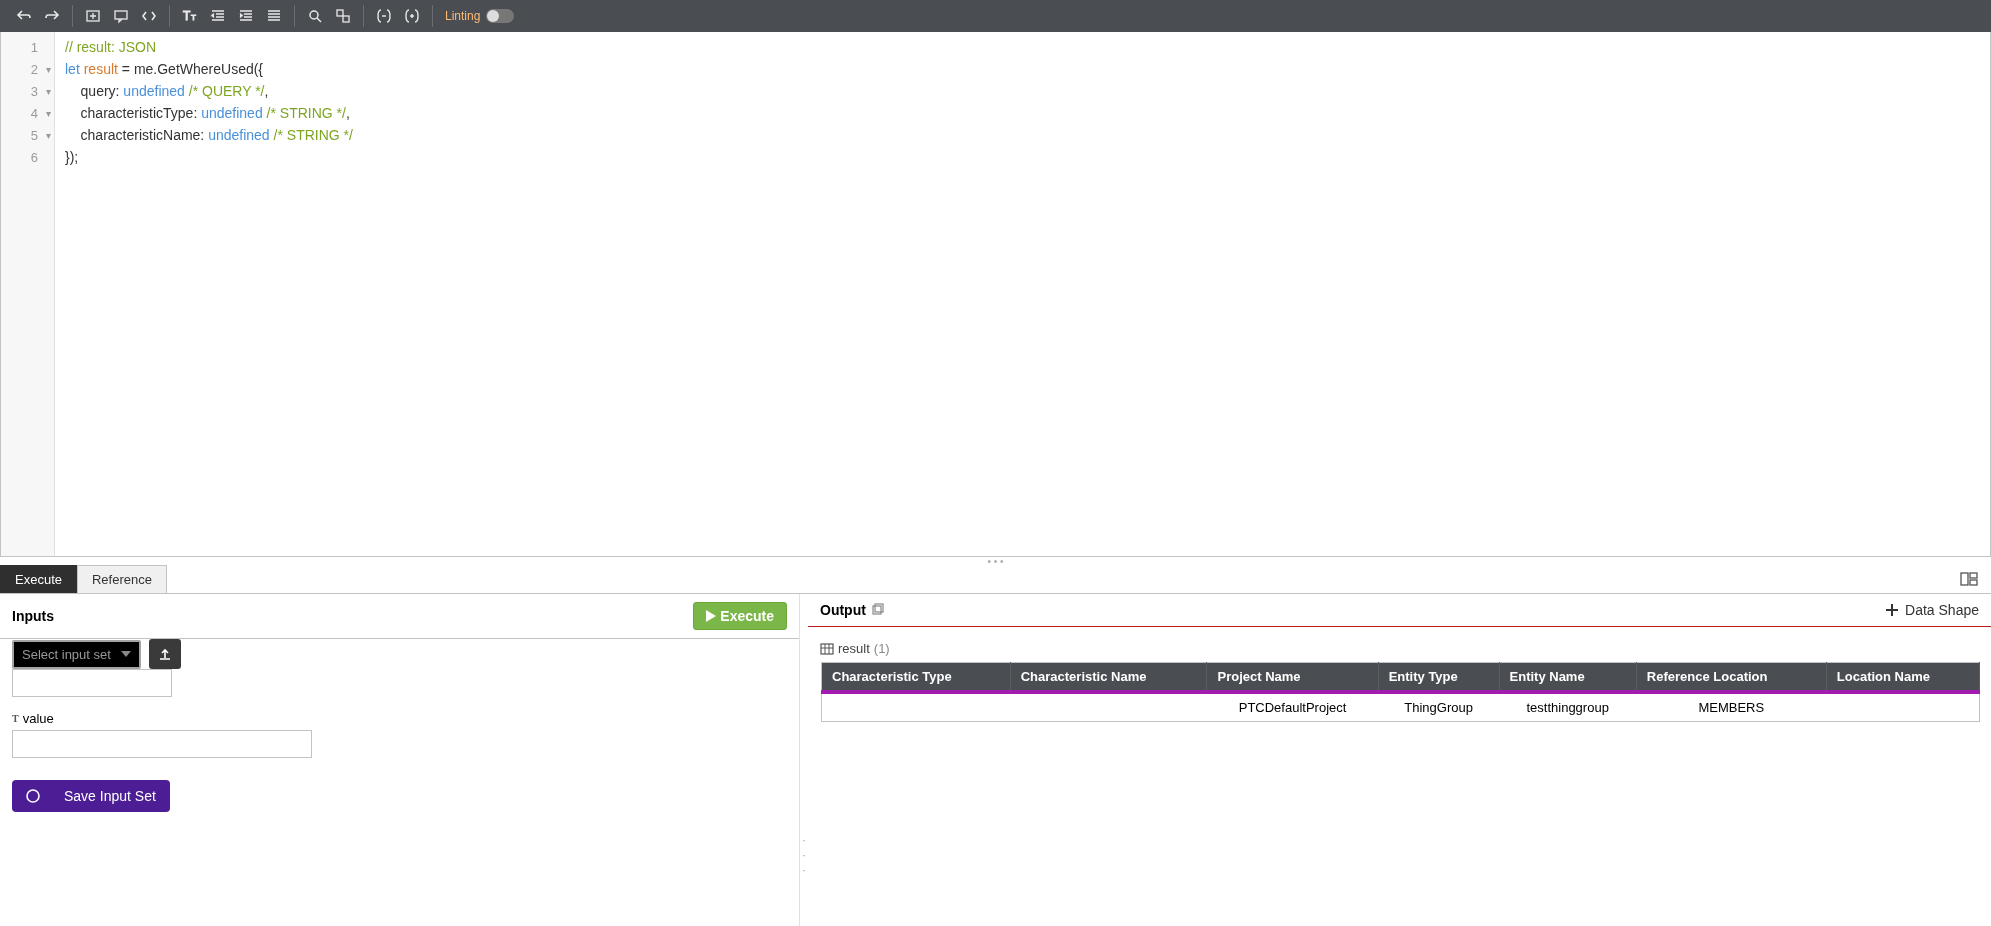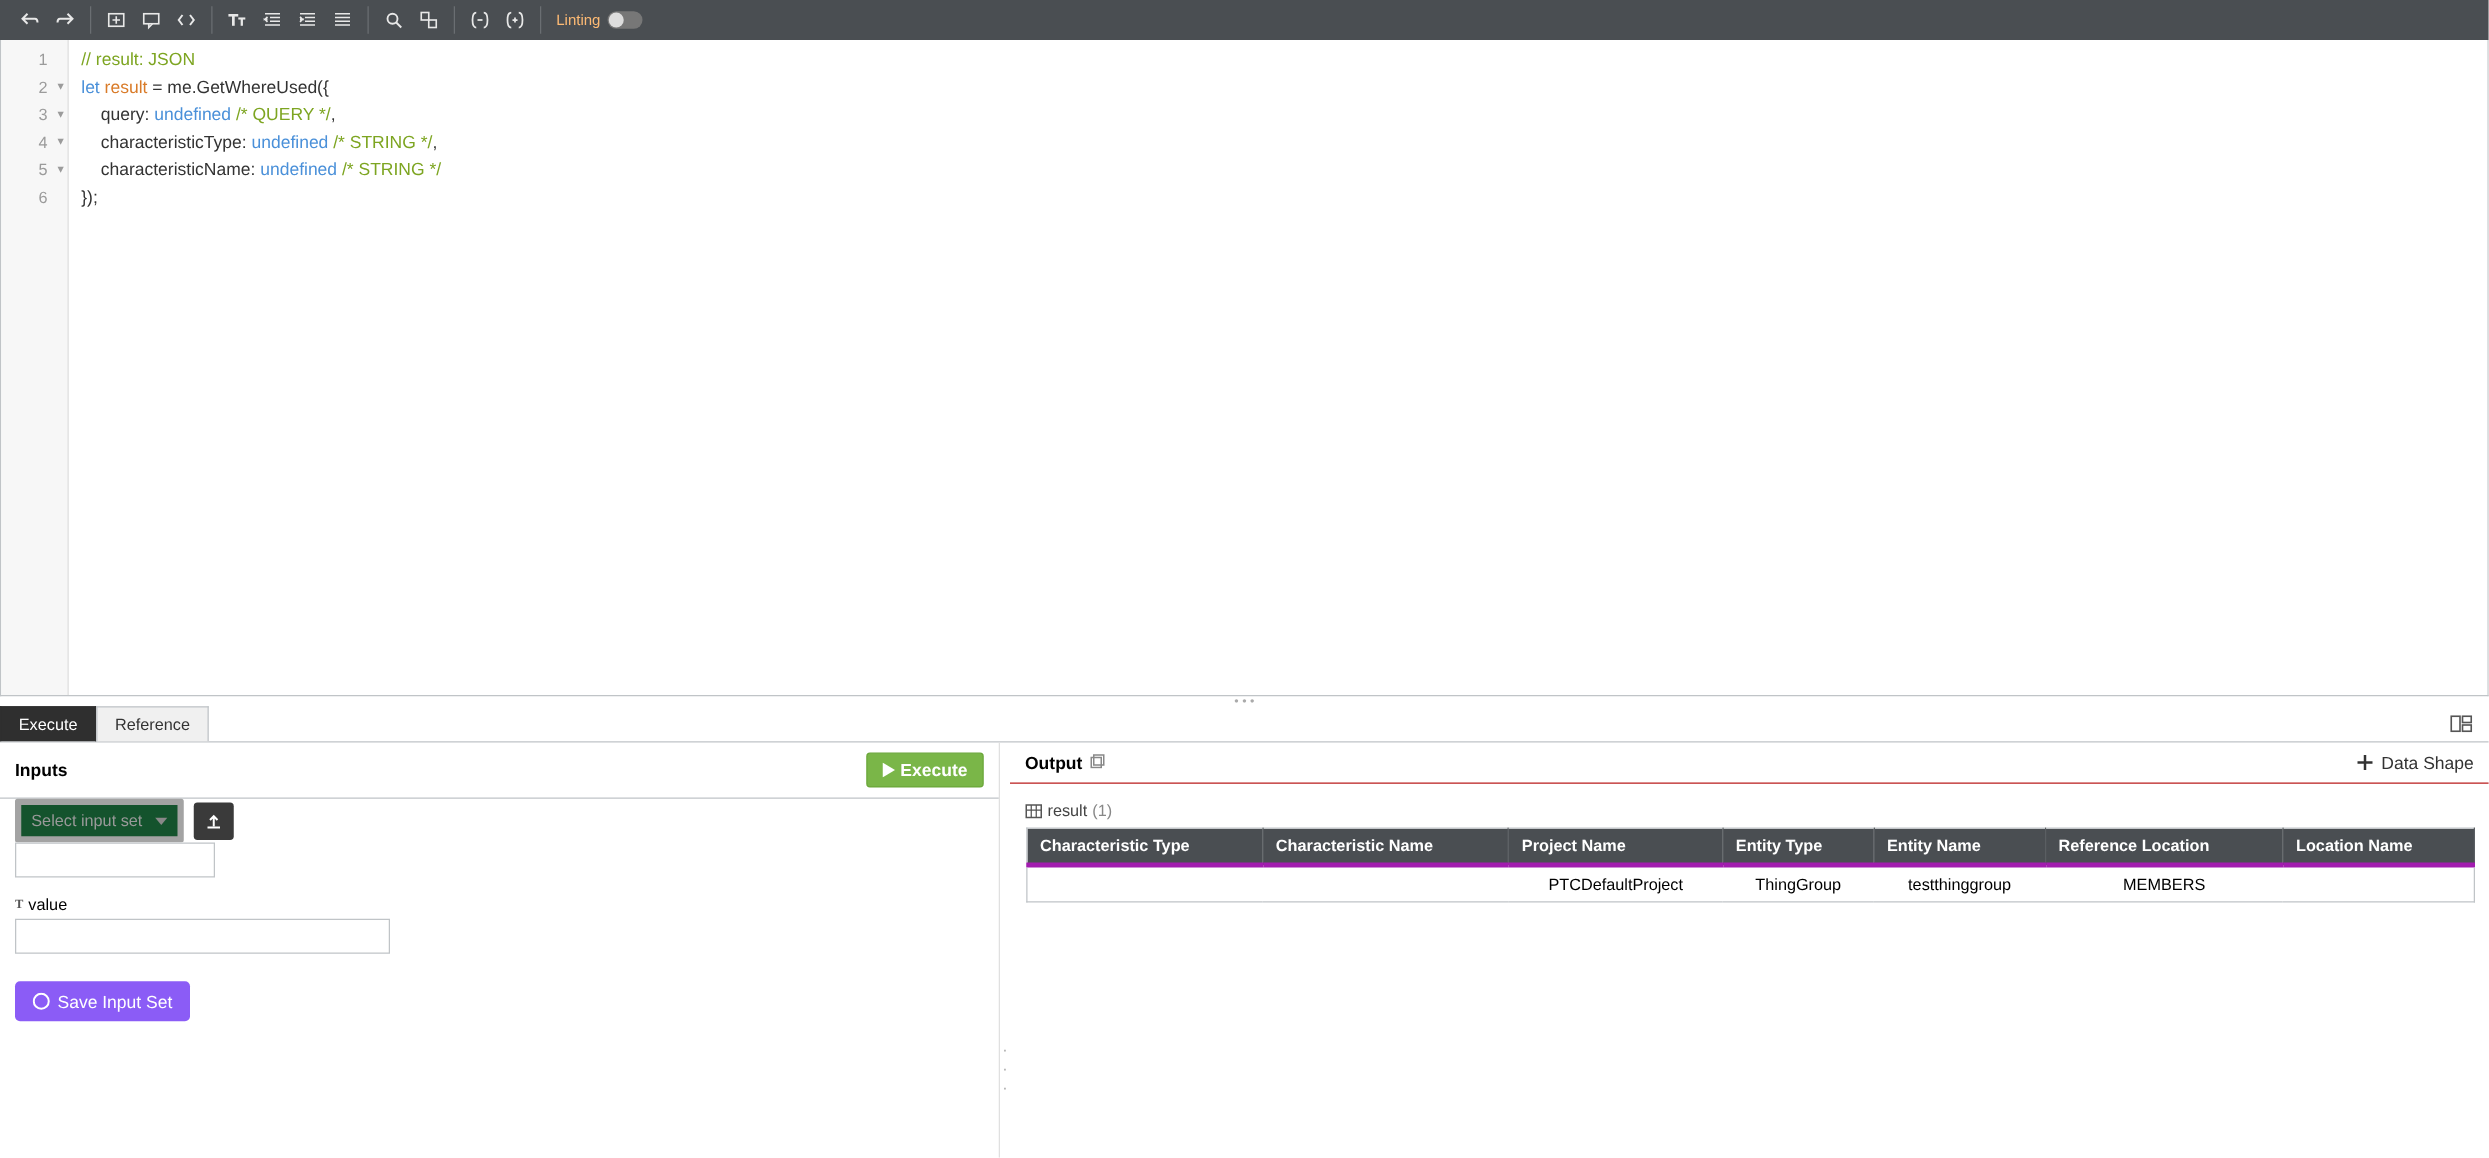--- a/index.html
+++ b/index.html
@@ -227,22 +227,22 @@
   font-size: 9px;
   color: #888;
 }
 .input-set-row {
   display: flex;
   align-items: center;
   gap: 8px;
   padding: 0 12px;
 }
 .select-input-set {
-  border: 5px solid #a3a3a3;
-  background: #14532d;
+  border: 2px solid #a3a3a3;
+  background: #000000;
   color: #999;
   padding: 5px 8px;
   font-size: 13px;
   border-radius: 2px;
   display: flex;
   align-items: center;
   gap: 10px;
   cursor: pointer;
 }
 .upload-btn {
@@ -270,30 +270,30 @@
   margin: 0 12px;
   height: 28px;
   border: 1px solid #c0c4c7;
   padding: 0 6px;
   font-size: 13px;
 }
 .field-input.key { width: 160px; }
 .field-input.value { width: 300px; }
 .save-input-set {
   margin: 22px 12px;
-  background: #8b5cf6;
+  background: #4c1d95;
   color: #fff;
   border: none;
   border-radius: 4px;
   padding: 8px 14px;
   font-size: 14px;
   cursor: pointer;
   display: flex;
   align-items: center;
-  gap: 6px;
+  gap: 24px;
 }
 .output-header {
   padding: 8px 12px;
   border-bottom: 1px solid #b91c1c;
   display: flex;
   align-items: center;
   font-weight: bold;
   font-size: 14px;
 }
 .popout-icon {

